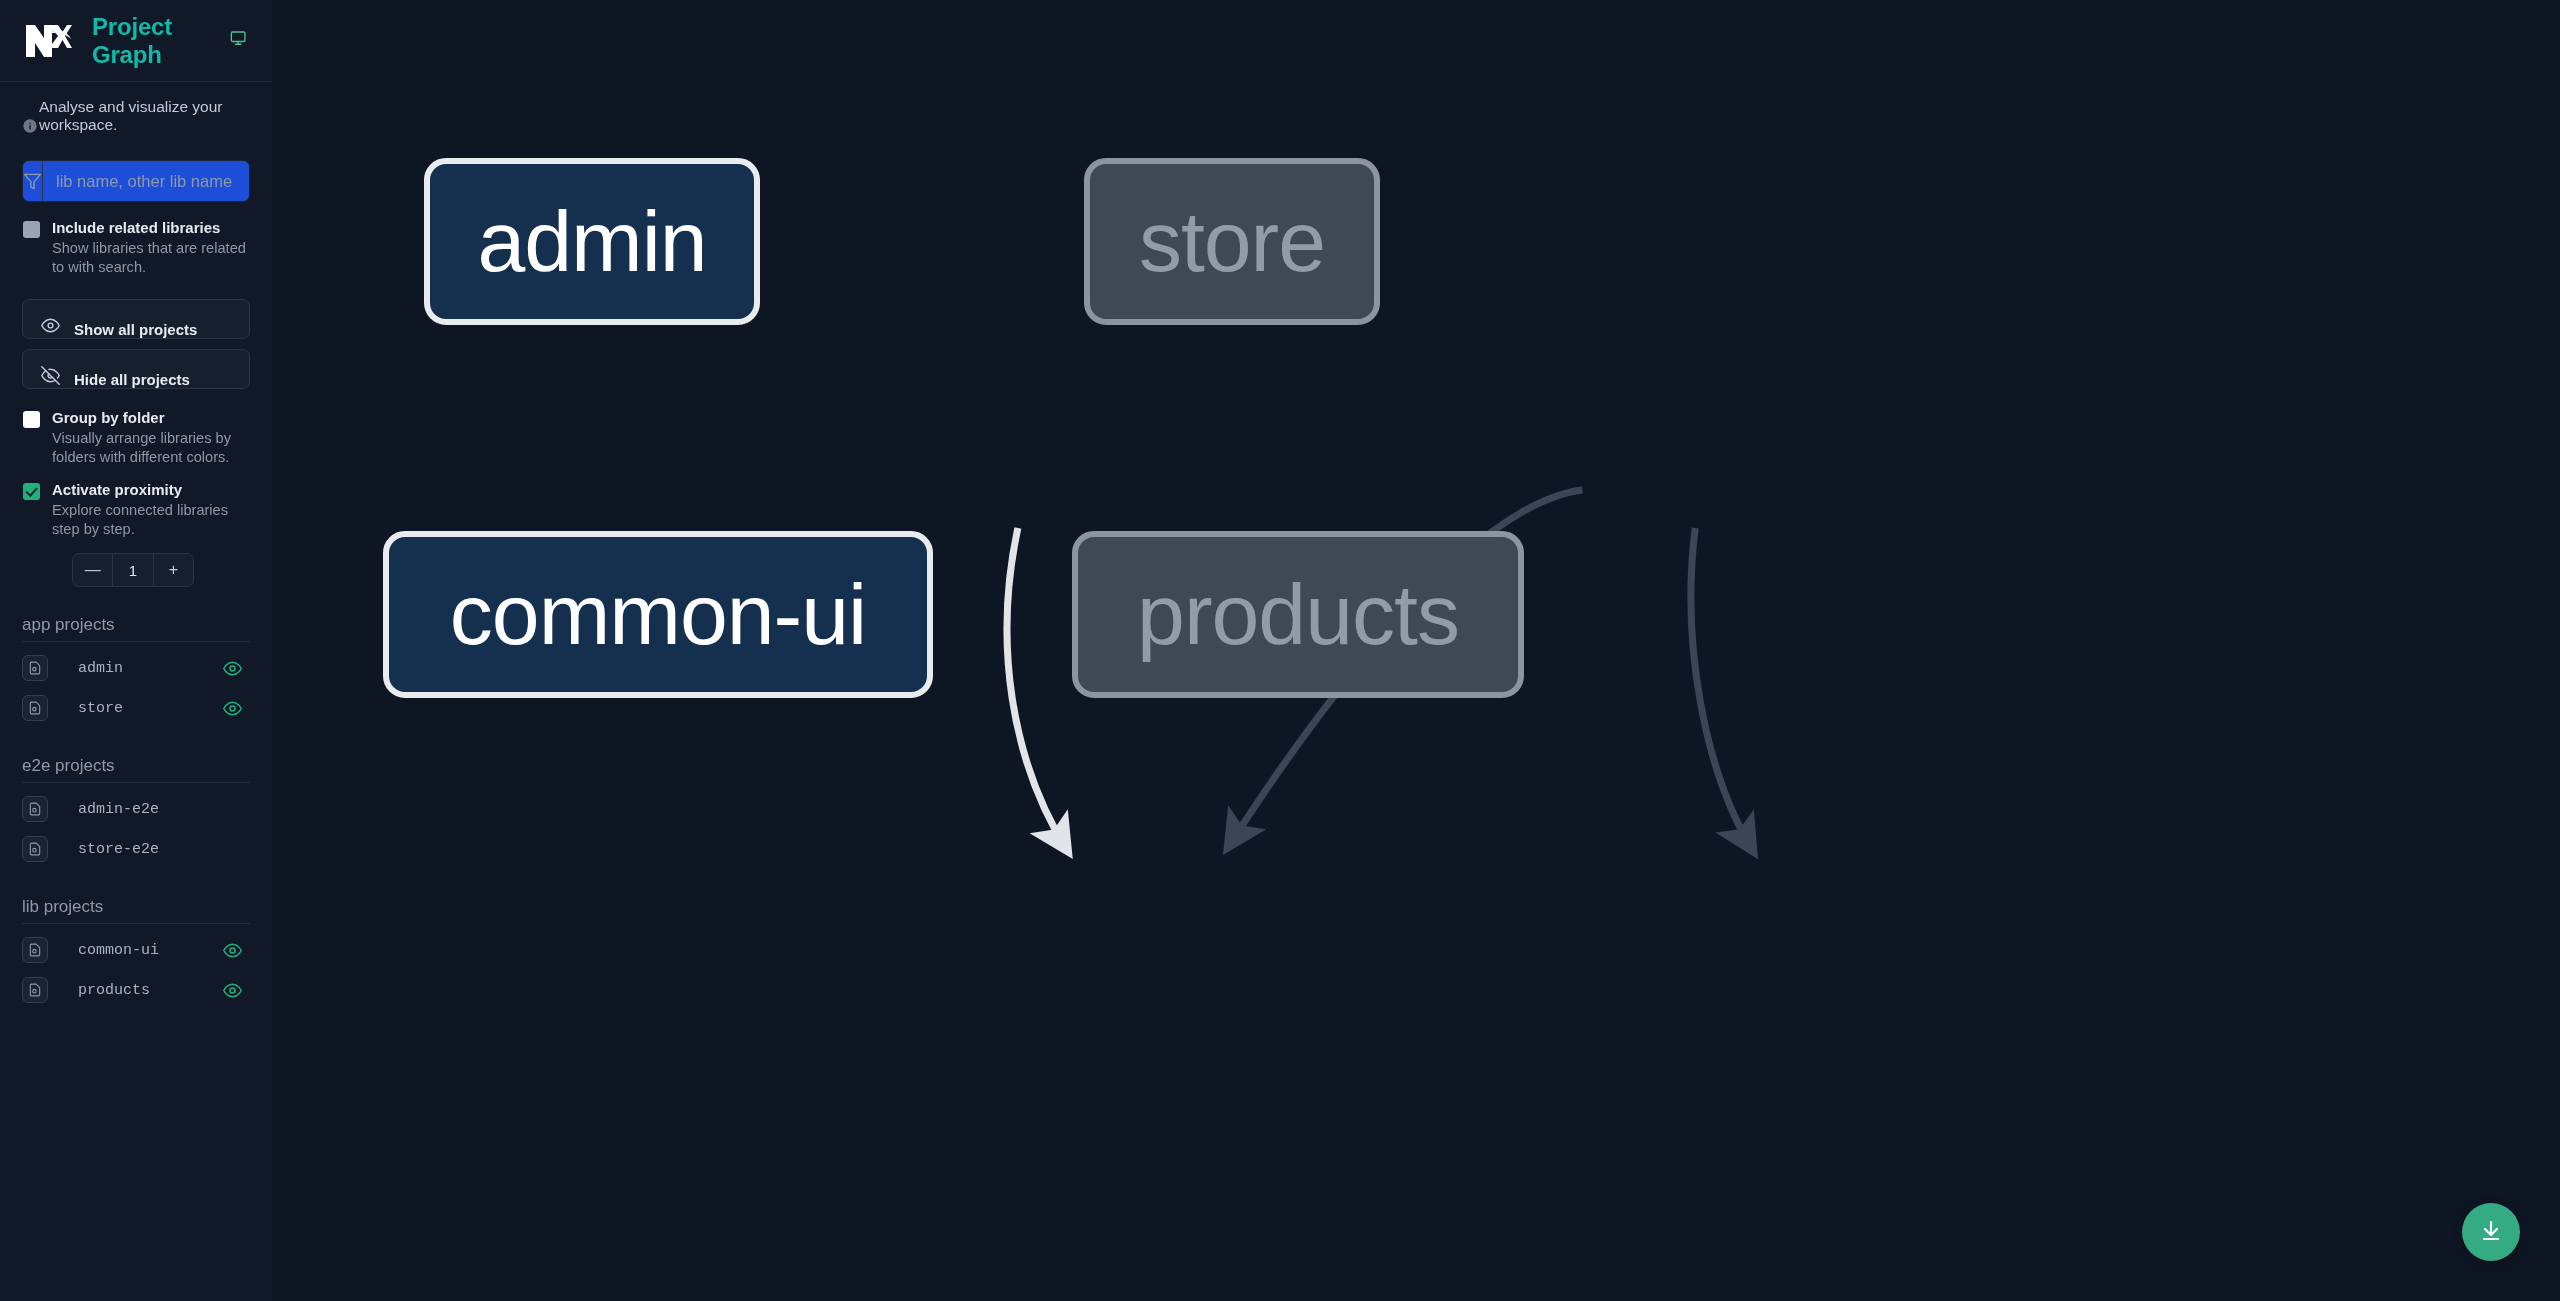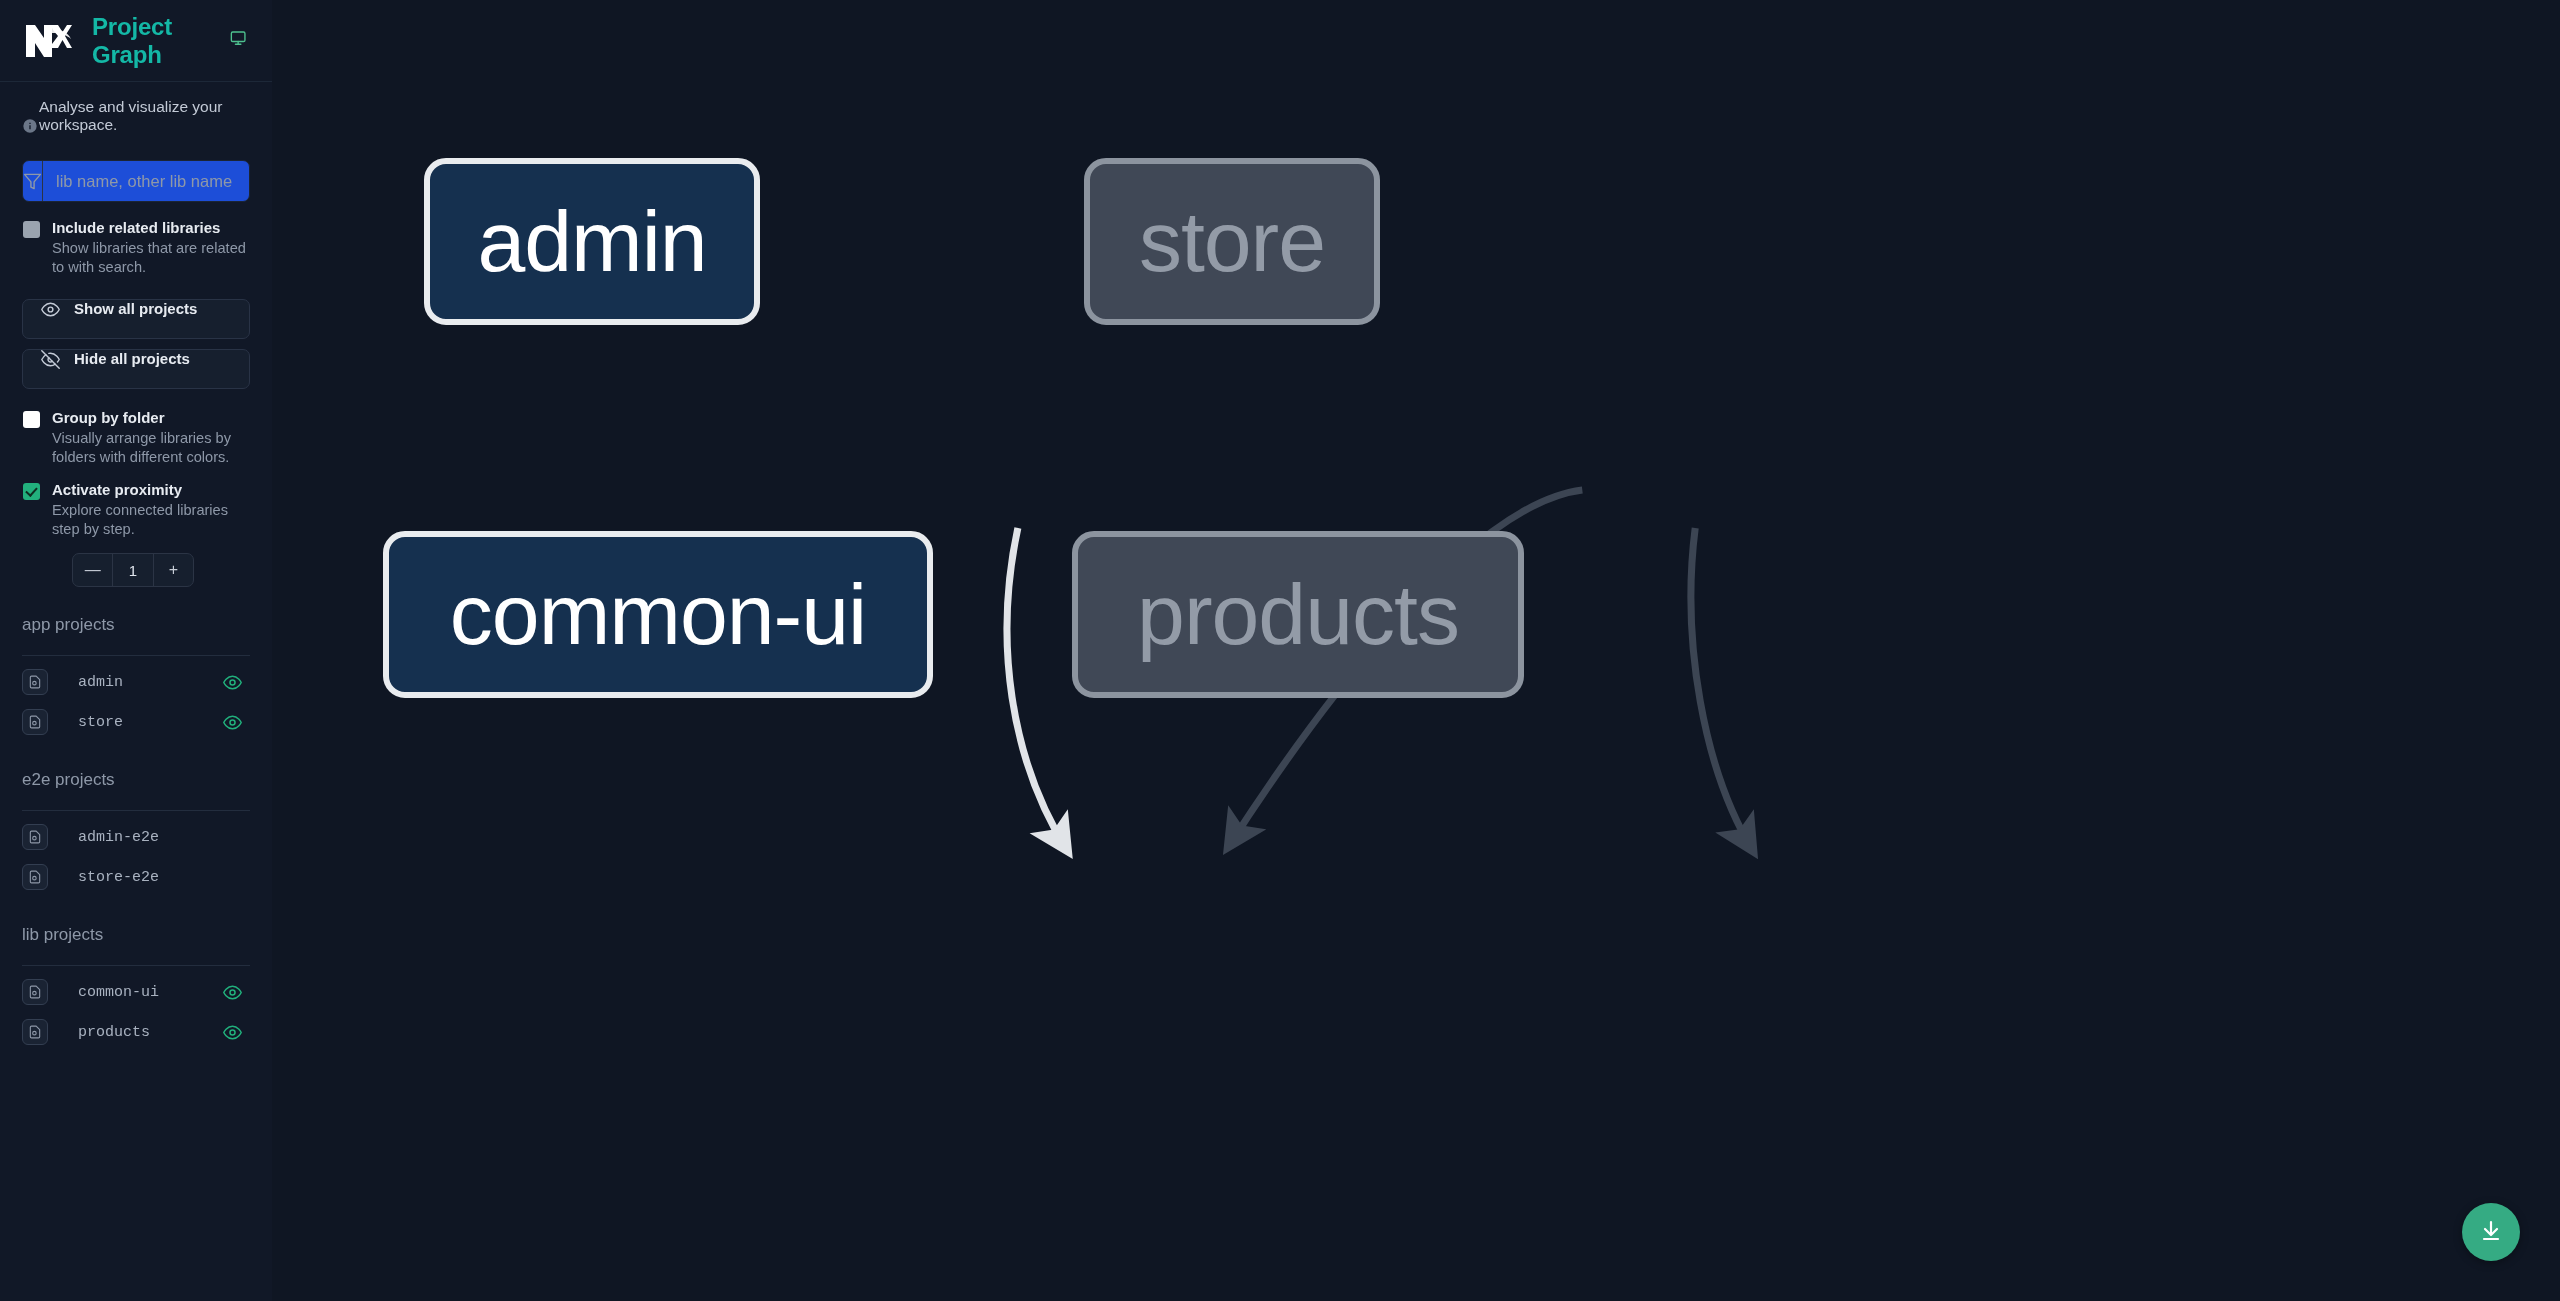--- a/index.html
+++ b/index.html
@@ -74,21 +74,21 @@
     content:""; position:absolute; left:5px; top:2px;
     width:5px; height:9px; border:solid #0f2e22; border-width:0 2.2px 2.2px 0;
     transform: rotate(42deg);
   }
   .check-texts { flex: 1; }
   .check-title { color: #e7ebf1; font-size: 15px; font-weight: 700; line-height: 17px; }
   .check-sub { color: #8e98a8; font-size: 14.6px; line-height: 19px; margin-top: 2px; }
 
   .btn-row { margin-top: 22px; }
   .sb-btn {
-    display: flex; align-items: flex-start; gap: 14px;
+    display: flex; align-items: flex-end; gap: 14px;
     width: 100%; height: 40px;
     background: #161f2e;
     border: 1px solid #29real;
     border: 1px solid #293346;
     border-radius: 7px;
     color: #e7ebf1; font-size: 15px; font-weight: 700;
     padding-left: 18px;
     cursor: pointer;
     margin-bottom: 10px;
     font-family: "Liberation Sans", sans-serif;
@@ -103,21 +103,21 @@
   }
   .stepper > div {
     flex: 1; display:flex; align-items:center; justify-content:center;
     color: #c6ccd6; font-size: 16px; cursor: pointer;
   }
   .stepper > div + div { border-left: 1px solid #2b3445; }
   .stepper .val { font-size: 15px; color:#dfe4ec; cursor: default; }
 
   .group-head {
     color: #8e98a8; font-size: 17px;
-    margin: 0 0 6px 0; padding-bottom: 20px;
+    margin: 0 0 6px 0; padding-bottom: 6px;
     border-bottom: 1px solid #232d3e;
   }
   .proj-section { margin-top: 28px; }
   .proj-row {
     display: flex; align-items: center;
     height: 40px; cursor: pointer;
   }
   .proj-icon {
     width: 26px; height: 26px; flex: 0 0 26px;
     border: 1px solid #333e51; border-radius: 6px;

